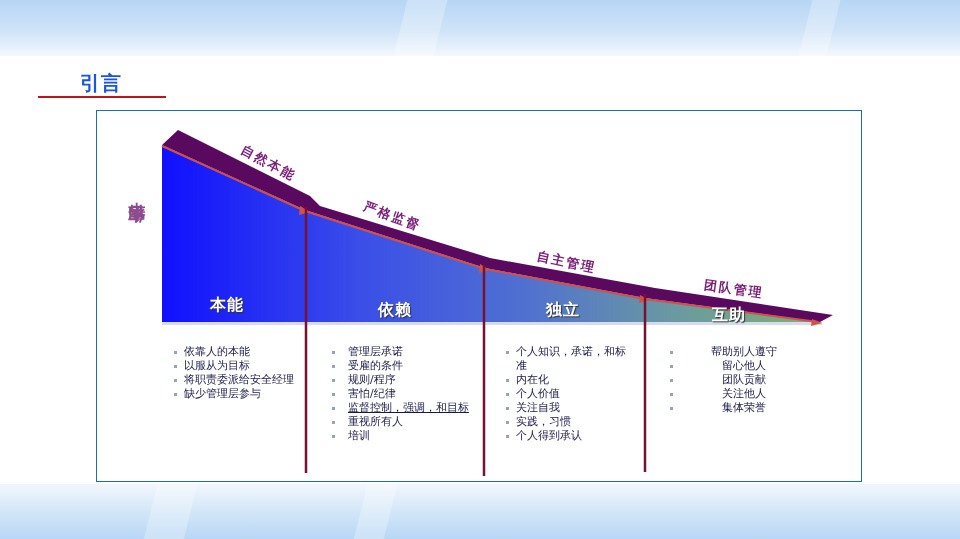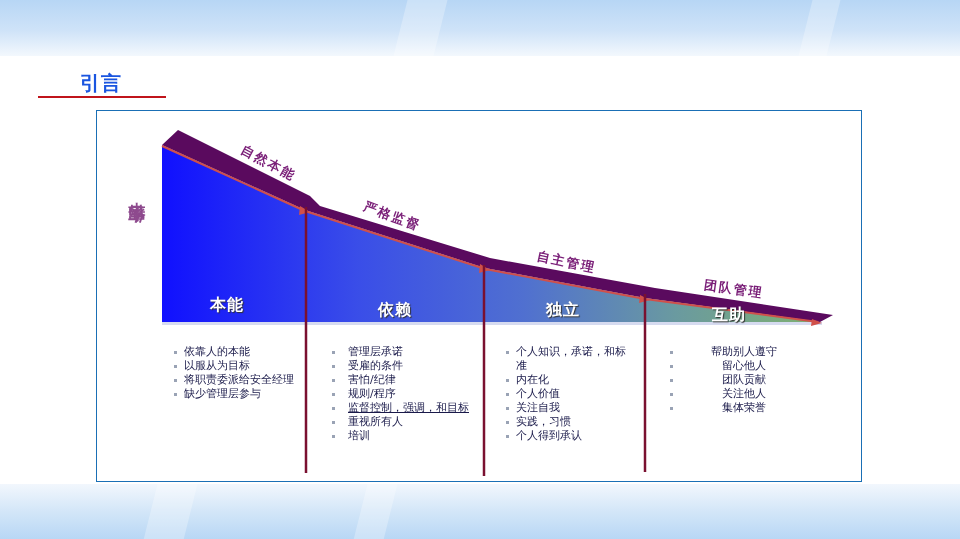--- a/index.html
+++ b/index.html
@@ -117,22 +117,22 @@
 <ul class="bullets" style="left:160px;top:333px;width:138px;">
   <li>依靠人的本能</li>
   <li>以服从为目标</li>
   <li>将职责委派给安全经理</li>
   <li>缺少管理层参与</li>
 </ul>
 
 <ul class="bullets" style="left:318px;top:333px;width:165px;padding-left:0;">
   <li style="padding-left:18px;">管理层承诺</li>
   <li style="padding-left:18px;">受雇的条件</li>
+  <li style="padding-left:18px;">规则/程序</li>
   <li style="padding-left:18px;">害怕/纪律</li>
-  <li style="padding-left:18px;">规则/程序</li>
   <li style="padding-left:18px;text-decoration:underline;">监督控制，强调，和目标</li>
   <li style="padding-left:18px;">重视所有人</li>
   <li style="padding-left:18px;">培训</li>
 </ul>
 
 <ul class="bullets" style="left:492px;top:333px;width:125px;">
   <li>个人知识，承诺，和标准</li>
   <li>内在化</li>
   <li>个人价值</li>
   <li>关注自我</li>

